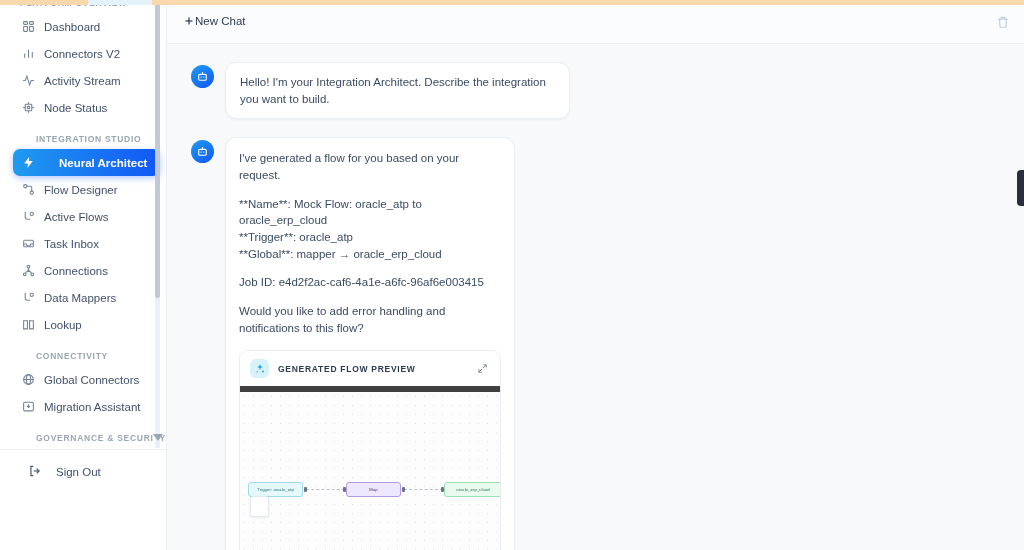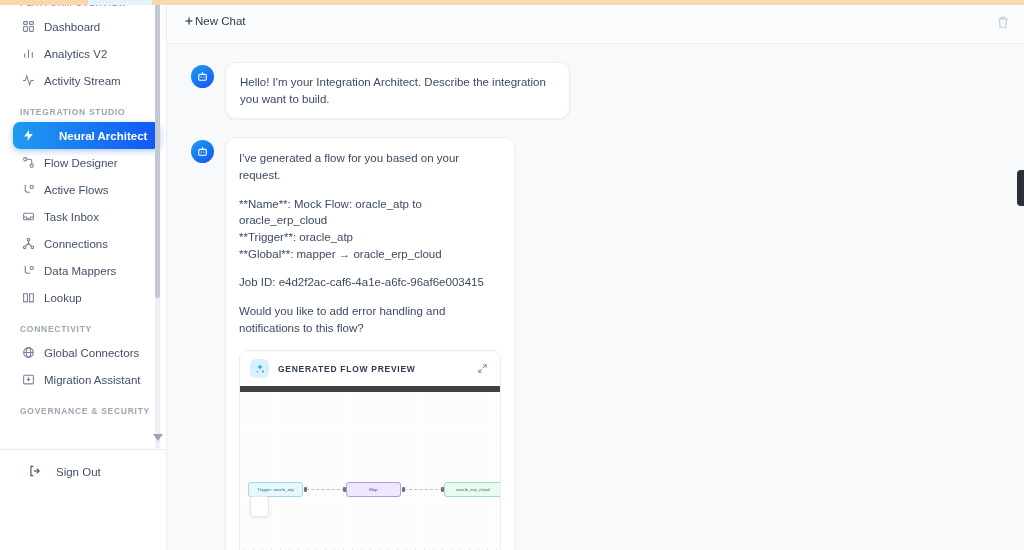--- a/index.html
+++ b/index.html
@@ -29,21 +29,21 @@
   }
   .side-scroll {
     position: absolute; left: 8px; top: 0; width: 160px; height: 448px;
     overflow: hidden; padding-top: 0;
   }
   .side-section {
     font-size: 8.5px; font-weight: 700; letter-spacing: .085em;
     color: #9aa6b4; padding: 0 0 5px 12px; text-transform: uppercase;
   }
   .side-section.first { padding-top: 0; margin-top: -2px; }
-  .side-section.mt { padding-top: 13px; }
+  .side-section.mt { padding-top: 13px; margin-left: 16px; }
   .nav-item {
     display: flex; align-items: center; gap: 9px;
     height: 27px; margin: 0 8px 0 5px; padding: 0 8px;
     border-radius: 7px; color: #42506b; font-size: 11.5px;
     cursor: pointer; white-space: nowrap;
   }
   .nav-item .ic { width: 14px; height: 14px; flex: 0 0 14px; color: #77839a;
                   display: flex; align-items: center; justify-content: center; }
   .nav-item.active {
     background: linear-gradient(90deg, #1f9bf0 0%, #1257f5 100%);
@@ -214,32 +214,45 @@
       </div>
 
       <div class="nav-item">
         <span class="ic">
           <svg width="13" height="13" viewBox="0 0 24 24" fill="none" stroke="currentColor" stroke-width="2">
             <line x1="5" y1="20" x2="5" y2="12"></line>
               <line x1="12" y1="20" x2="12" y2="5"></line>
               <line x1="19" y1="20" x2="19" y2="9"></line>
           </svg>
           </span>
-        <span>Analytics V2</span>
+        <span>Connectors V2</span>
       </div>
 
       <div class="nav-item">
         <span class="ic">
           <svg width="13" height="13" viewBox="0 0 24 24" fill="none" stroke="currentColor" stroke-width="2">
             <polyline points="2,12 6,12 9,4 14,20 17,12 22,12"></polyline>
           </svg>
           </span>
         <span>Activity Stream</span>
       </div>
 
+      <div class="nav-item">
+        <span class="ic">
+          <svg width="13" height="13" viewBox="0 0 24 24" fill="none" stroke="currentColor" stroke-width="2">
+            <rect x="6" y="6" width="12" height="12" rx="1"></rect>
+              <rect x="10" y="10" width="4" height="4"></rect>
+            <line x1="12" y1="2" x2="12" y2="6"></line>
+              <line x1="12" y1="18" x2="12" y2="22"></line>
+            <line x1="2" y1="12" x2="6" y2="12"></line>
+              <line x1="18" y1="12" x2="22" y2="12"></line>
+          </svg>
+          </span>
+        <span>Node Status</span>
+      </div>
 
       <div class="side-section mt">INTEGRATION STUDIO</div>
 
       <div class="nav-item active">
         <span class="ic">
           <svg width="13" height="13" viewBox="0 0 24 24" fill="currentColor">
             <polygon points="13,2 4,14 11,14 10,22 20,9 13,9"></polygon>
           </svg>
           </span>
         <span>Neural Architect</span>

